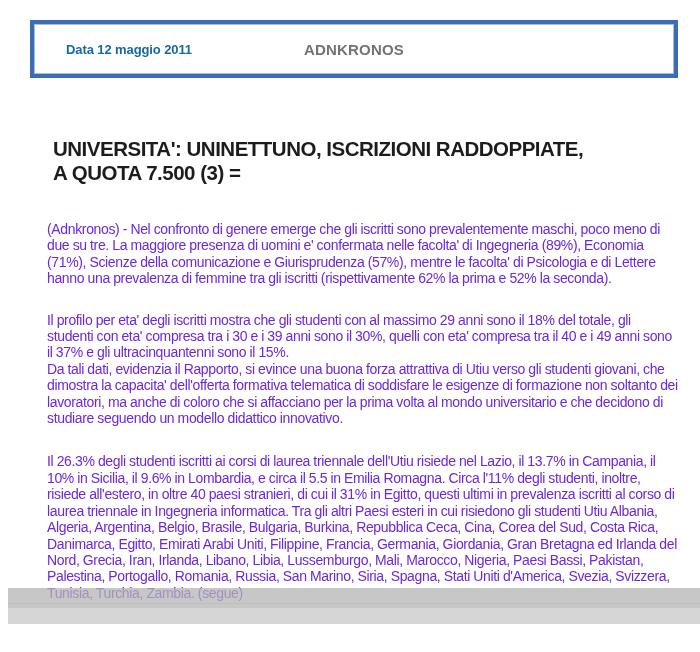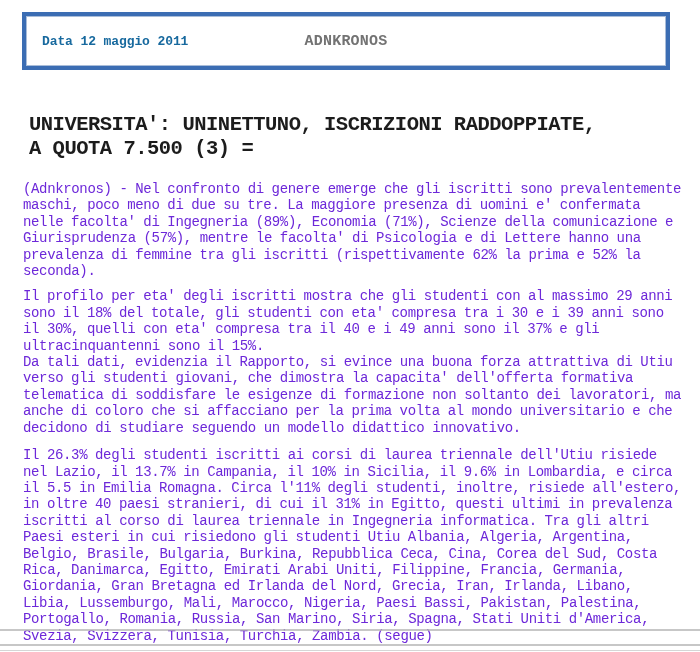--- a/index.html
+++ b/index.html
@@ -1,15 +1,15 @@
 <!DOCTYPE html>
 <html><head>
 <meta charset="utf-8">
 <style>
-  * { margin: 0; padding: 0; box-sizing: border-box; font-family: Liberation Mono, monospace; }
+  * { margin: 0; padding: 8px; box-sizing: border-box; }
   html, body { background: #ffffff; }
   body {
     width: 700px;
     height: 652px;
     position: relative;
     font-family: "Liberation Sans", "DejaVu Sans", sans-serif;
     overflow: hidden;
   }
 
   

